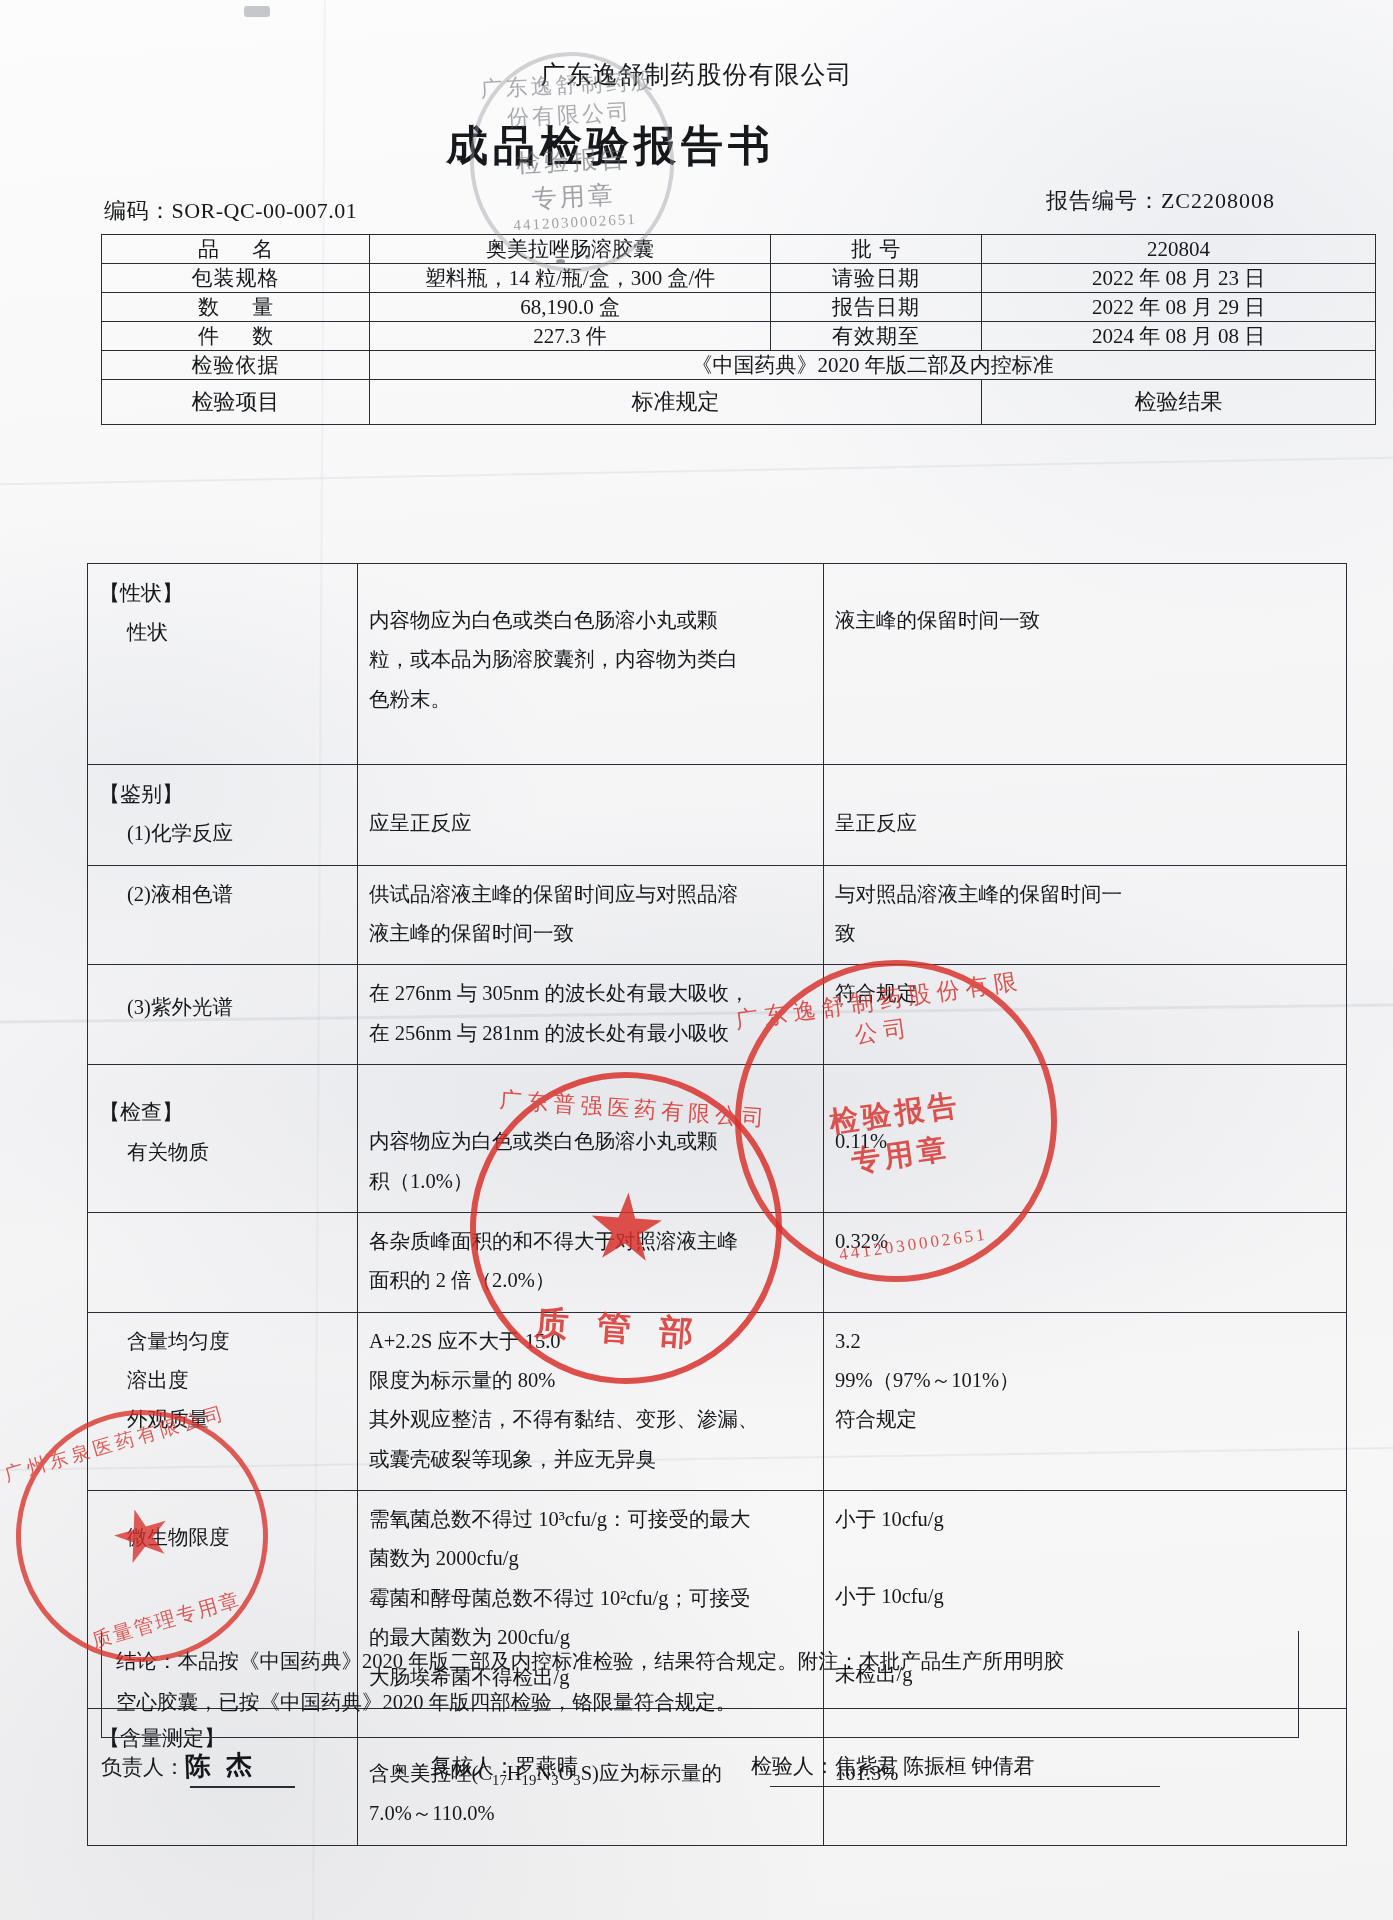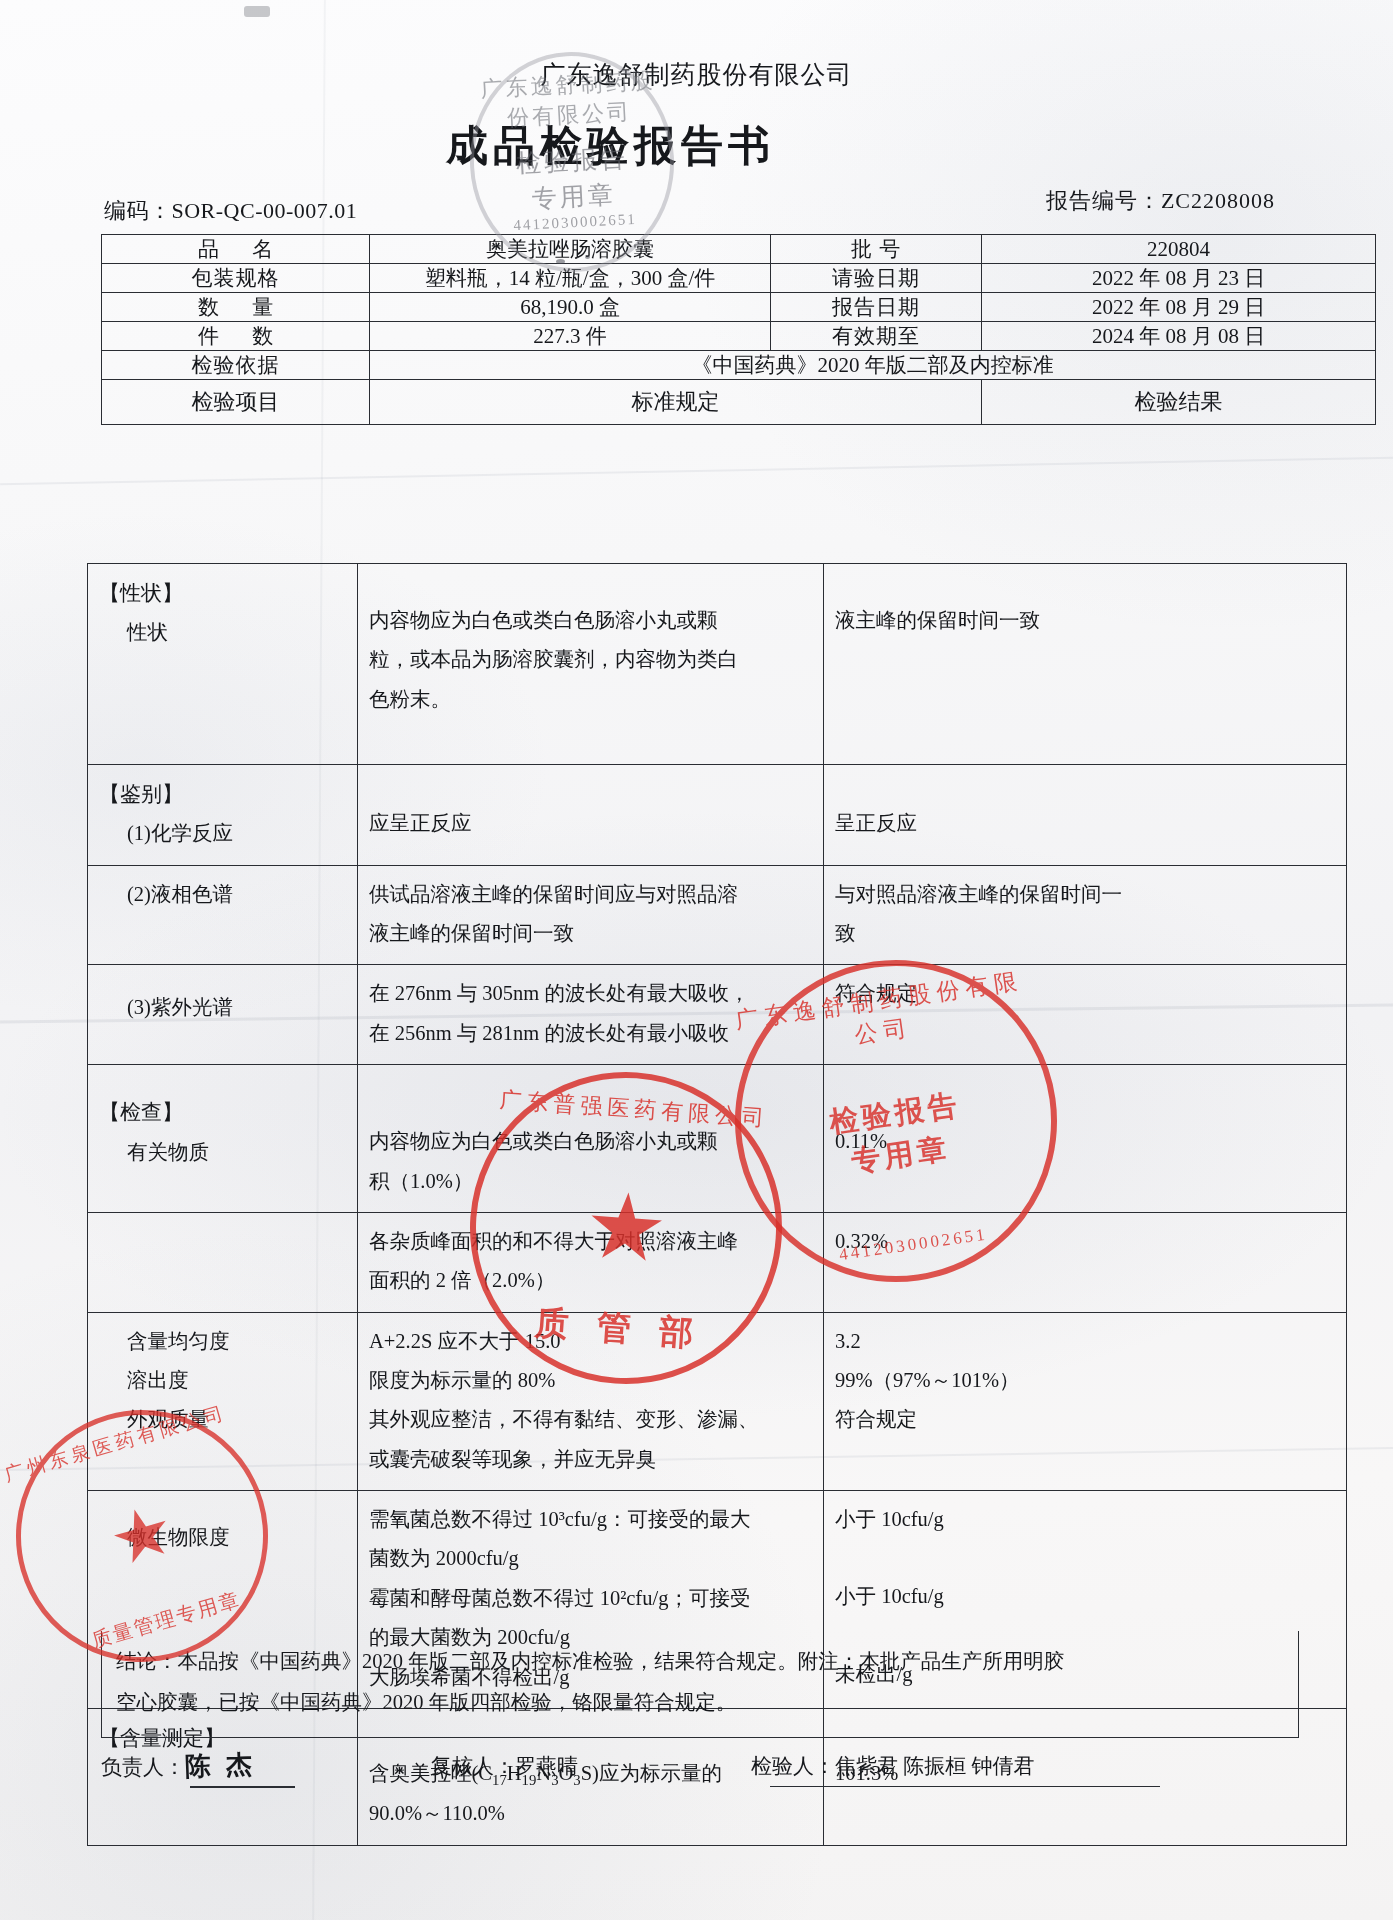--- a/index.html
+++ b/index.html
@@ -388,21 +388,21 @@
       </td>
     </tr>
 
     <tr>
       <td>
         <div class="sect">【含量测定】</div>
       </td>
       <td>
         <div style="height:36px"></div>
         <div><span>含奥美拉唑(C</span><sub>17</sub><span>H</span><sub>19</sub><span>N</span><sub>3</sub><span>O</span><sub>3</sub><span>S)应为标示量的</span></div>
-        <div>90.0%～110.0%</div>
+        <div>7.0%～110.0%</div>
       </td>
       <td>
         <div style="height:36px"></div>
         <div>101.3%</div>
       </td>
     </tr>
   </tbody>
     </table>
 
   <div class="concl" style="position:absolute;left:101px;top:1631px;width:1162px;">

